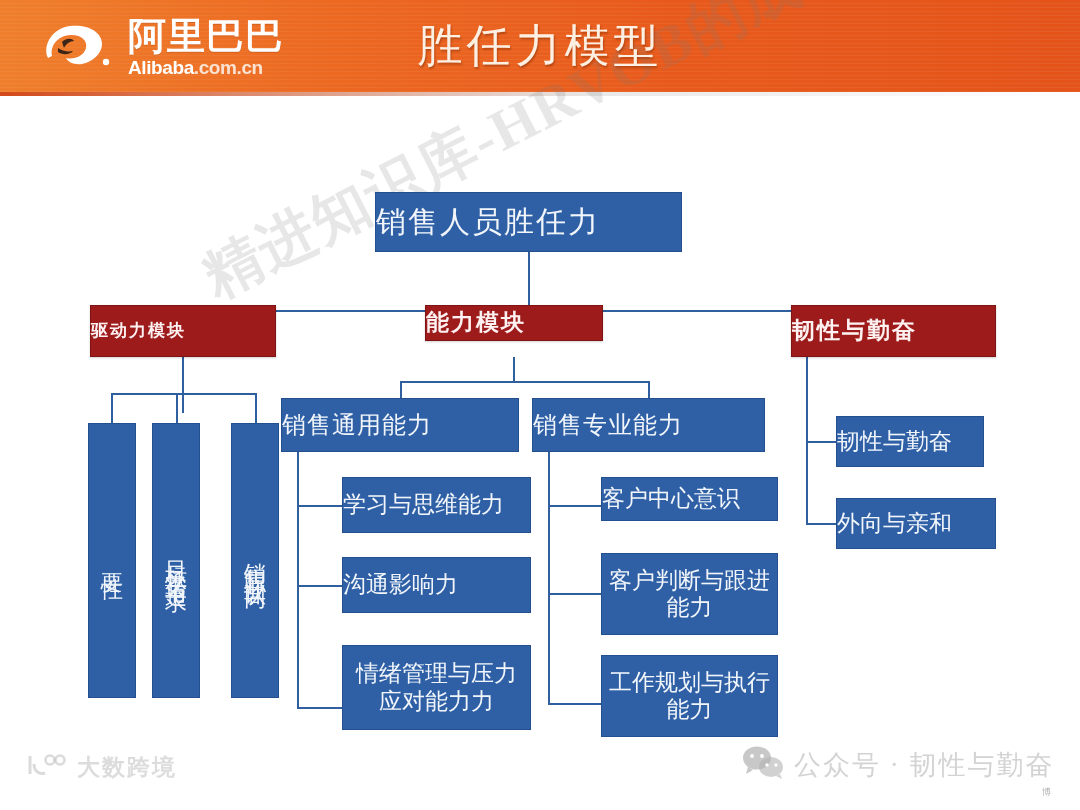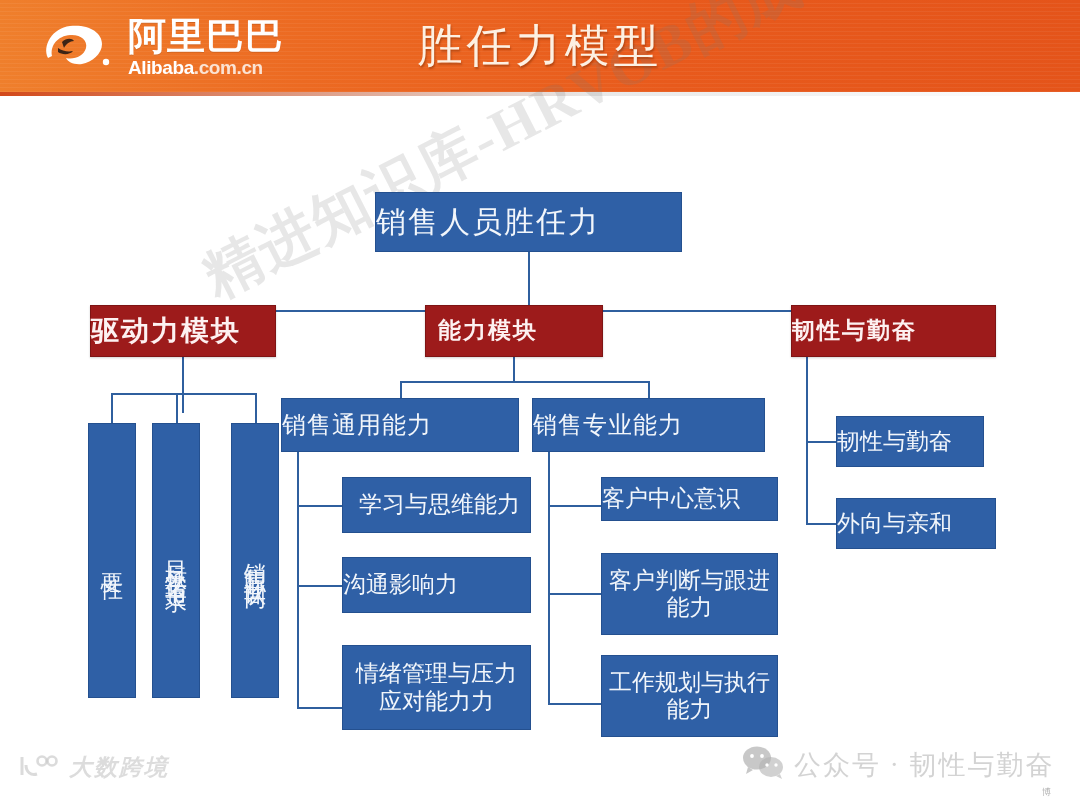--- a/index.html
+++ b/index.html
@@ -57,23 +57,23 @@
 
   
   .wm-diag{
     position:absolute;left:190px;top:150px;
     font-size:58px;color:rgba(120,120,120,.18);
     transform:rotate(-27deg);transform-origin:left top;
     white-space:nowrap;letter-spacing:2px;font-weight:600;
     pointer-events:none;user-select:none;
   }
   .wm-bl{
-    position:absolute;left:18px;top:656px;
-    display:flex;align-items:center;gap:9px;
-    color:rgba(140,140,140,.30);pointer-events:none;user-select:none;font-style:italic;
+    position:absolute;left:26px;top:656px;
+    display:flex;align-items:flex-start;gap:9px;
+    color:rgba(140,140,140,.30);pointer-events:none;user-select:none;
   }
   .wm-bl-text{font-size:23px;font-weight:700;letter-spacing:2px;
     font-family:"Liberation Sans","DejaVu Sans",sans-serif;}
   .wm-br{
     position:absolute;left:742px;top:650px;
     display:flex;align-items:center;gap:10px;
     color:rgba(150,150,150,.42);pointer-events:none;user-select:none;
   }
   .wm-br-text{font-size:27px;letter-spacing:2px;font-weight:500;}
   .url{
@@ -142,24 +142,24 @@
     <div class="ln lnv" style="left:528px;top:156px;height:60px;"></div>
     <div class="ln lnh" style="left:183px;top:214px;width:710px;"></div>
     <div class="ln lnv" style="left:183px;top:214px;height:24px;"></div>
     <div class="ln lnv" style="left:514px;top:214px;height:24px;"></div>
     <div class="ln lnv" style="left:892px;top:214px;height:24px;"></div>
 
     <div class="node blue" style="left:375px;top:96px;width:307px;height:60px;font-size:30px;letter-spacing:2px;">
       <span>销售人员胜任力</span>
     </div>
 
-    <div class="node red" style="left:90px;top:209px;width:186px;height:52px;font-size:28px;">
+    <div class="node red" style="left:90px;top:209px;width:186px;height:52px;font-size:17px;">
       <span>驱动力模块</span>
     </div>
-    <div class="node red" style="left:425px;top:209px;width:178px;height:52px;font-size:23px;padding-left:12px;">
+    <div class="node red" style="left:425px;top:209px;width:178px;height:36px;font-size:23px;">
       <span>能力模块</span>
     </div>
     <div class="node red" style="left:791px;top:209px;width:205px;height:52px;font-size:23px;">
       <span>韧性与勤奋</span>
     </div>
 
     <div class="ln lnv" style="left:182px;top:261px;height:56px;"></div>
     <div class="ln lnh" style="left:111px;top:297px;width:146px;"></div>
     <div class="ln lnv" style="left:111px;top:297px;height:31px;"></div>
     <div class="ln lnv" style="left:176px;top:297px;height:31px;"></div>
@@ -186,21 +186,21 @@
     </div>
     <div class="node blue" style="left:532px;top:302px;width:233px;height:54px;font-size:24px;letter-spacing:1px;">
       <span>销售专业能力</span>
     </div>
 
     <div class="ln lnv" style="left:297px;top:356px;height:257px;"></div>
     <div class="ln lnh" style="left:297px;top:409px;width:46px;"></div>
     <div class="ln lnh" style="left:297px;top:489px;width:46px;"></div>
     <div class="ln lnh" style="left:297px;top:611px;width:46px;"></div>
 
-    <div class="node blue" style="left:342px;top:381px;width:189px;height:56px;font-size:23px;padding-left:16px;">
+    <div class="node blue" style="left:342px;top:381px;width:189px;height:56px;font-size:23px;">
       <span>学习与思维能力</span>
     </div>
     <div class="node blue" style="left:342px;top:461px;width:189px;height:56px;font-size:23px;">
       <span>沟通影响力</span>
     </div>
     <div class="node blue" style="left:342px;top:549px;width:189px;height:85px;font-size:23px;padding:0 6px;">
       <span>情绪管理与压力应对能力力</span>
     </div>
 
     <div class="ln lnv" style="left:548px;top:356px;height:253px;"></div>

